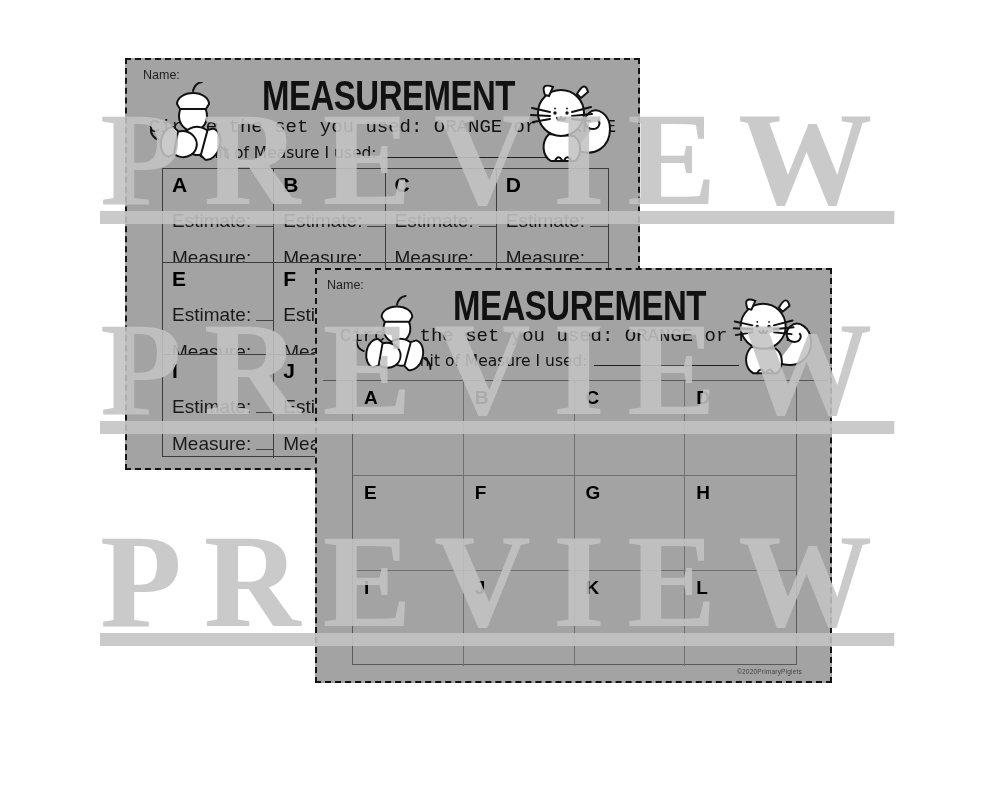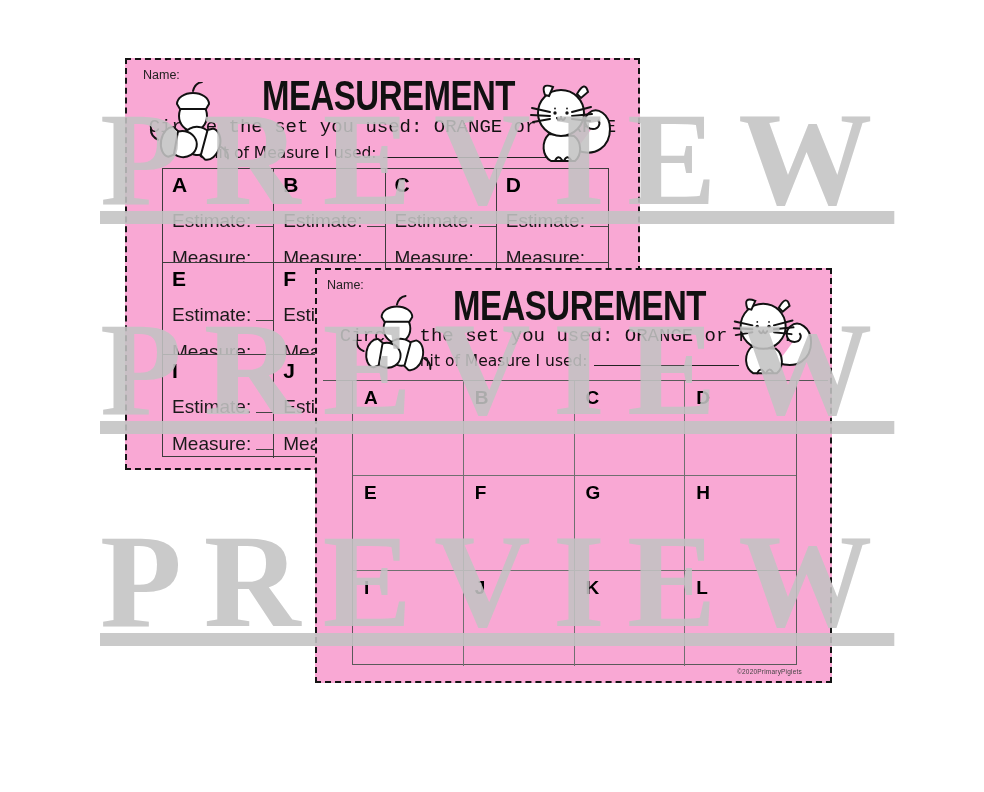--- a/index.html
+++ b/index.html
@@ -1,20 +1,20 @@
 <!DOCTYPE html>
 <html><head>
 <meta charset="utf-8">
 <style>
   html,body{margin:0;padding:0;background:#ffffff;}
   #canvas{position:relative;width:984px;height:792px;background:#ffffff;overflow:hidden;
           font-family:"Liberation Sans",sans-serif;color:#1a1a1a;}
 
   
-  .page{position:absolute;background:#f9a8d4;border:2px dashed #141414;box-sizing:border-box;}
+  .page{position:absolute;background:#a3a3a3;border:2px dashed #141414;box-sizing:border-box;}
   #back-page{left:125px;top:58px;width:515px;height:412px;z-index:1;}
   #front-page{left:315px;top:268px;width:517px;height:415px;z-index:2;}
 
   .namelab{position:absolute;left:16px;top:8px;font-size:12.5px;color:#222;}
 
   .title-wrap{position:absolute;left:12px;right:0;top:12px;text-align:center;}
   .title{display:inline-block;font-family:"Liberation Sans",sans-serif;font-weight:800;
          font-size:33px;letter-spacing:-0.5px;transform:scaleY(1.28);transform-origin:top center;color:#111;}
 
   .subtitle-wrap{position:absolute;left:0;right:0;text-align:center;}

